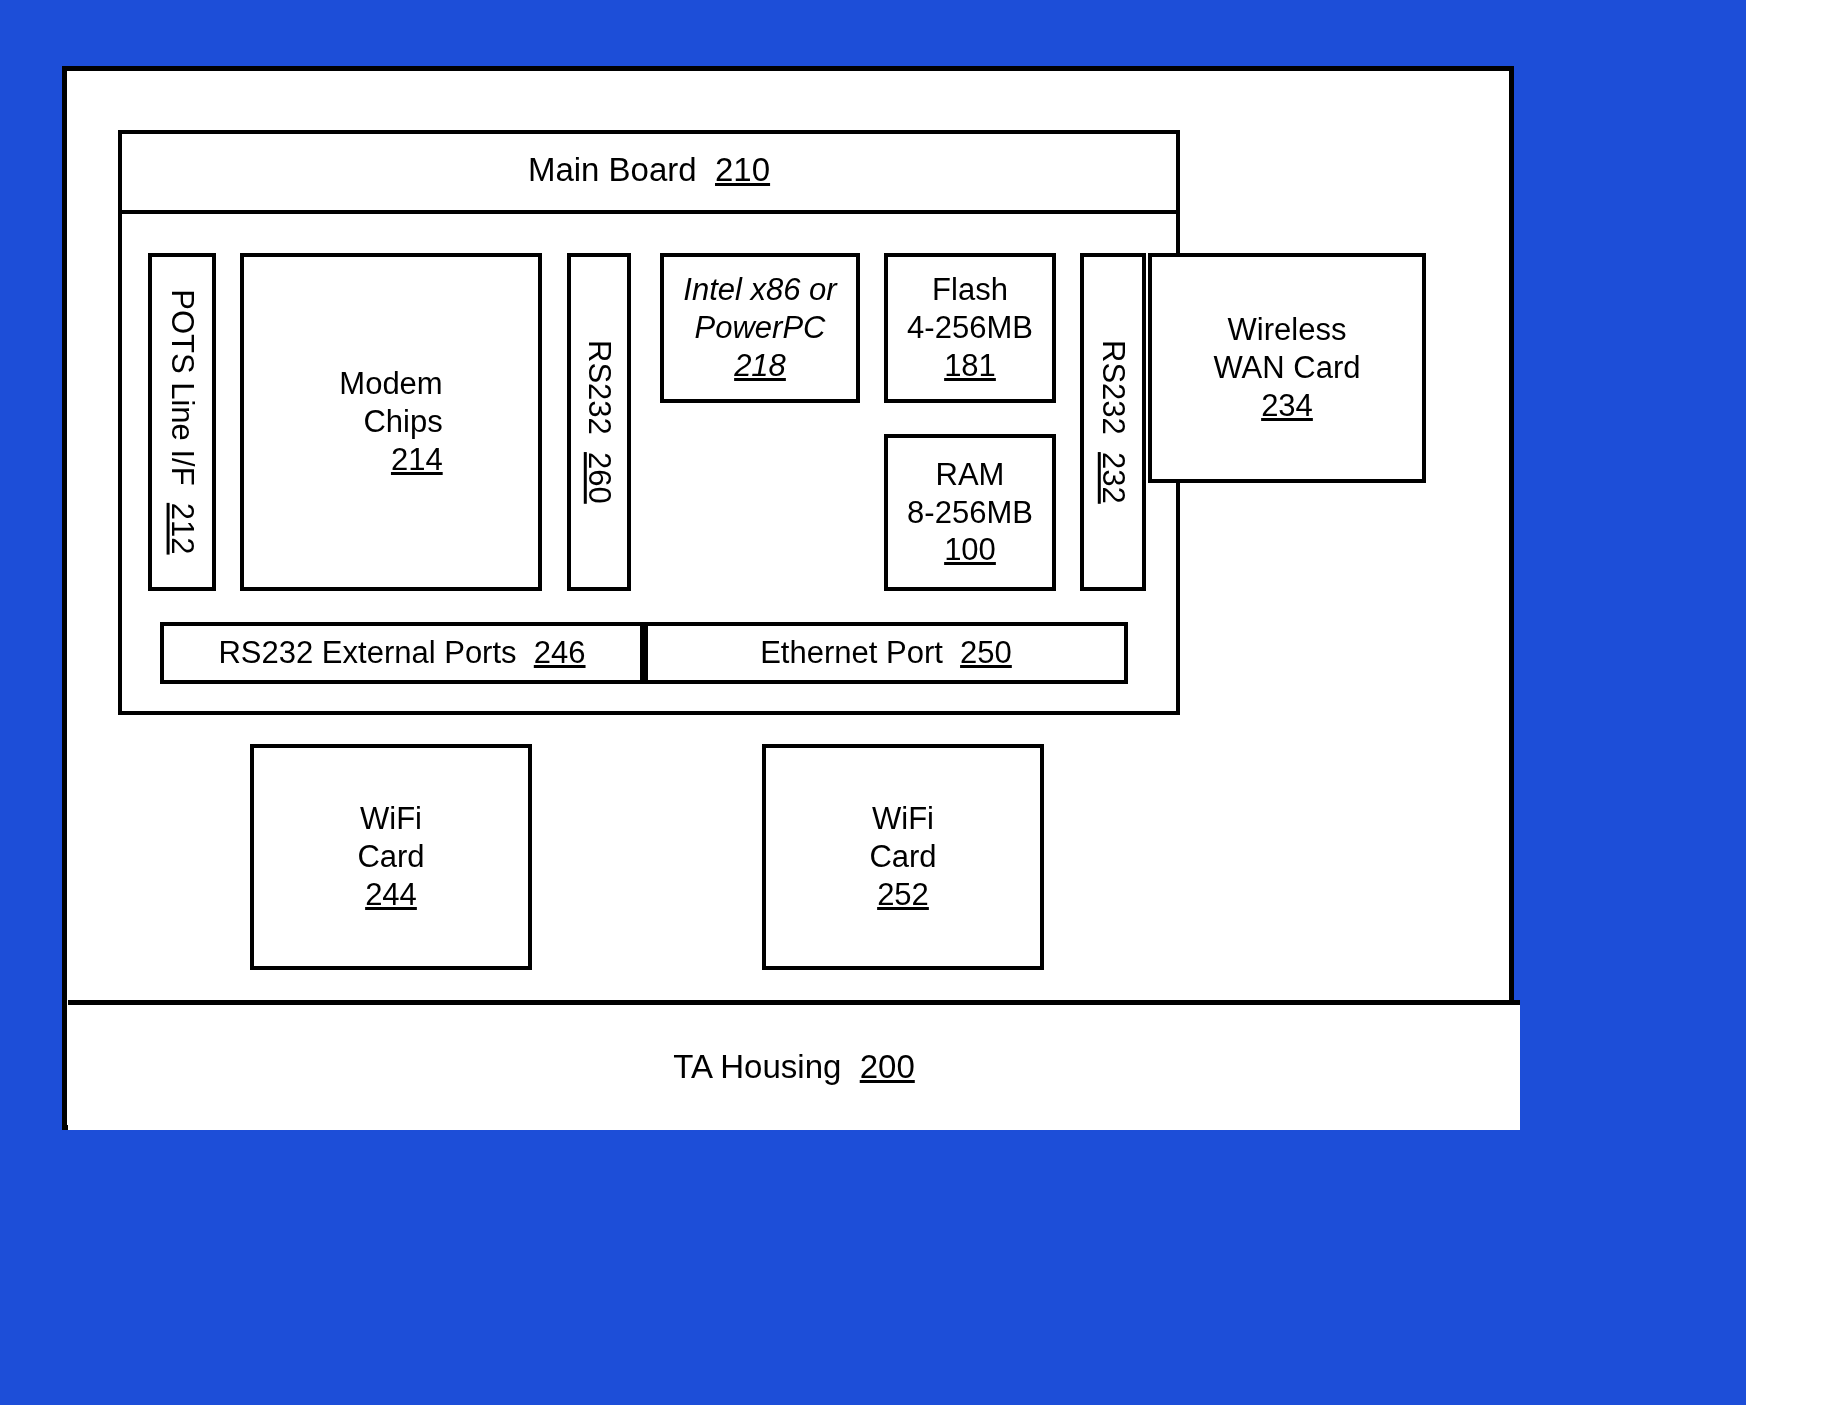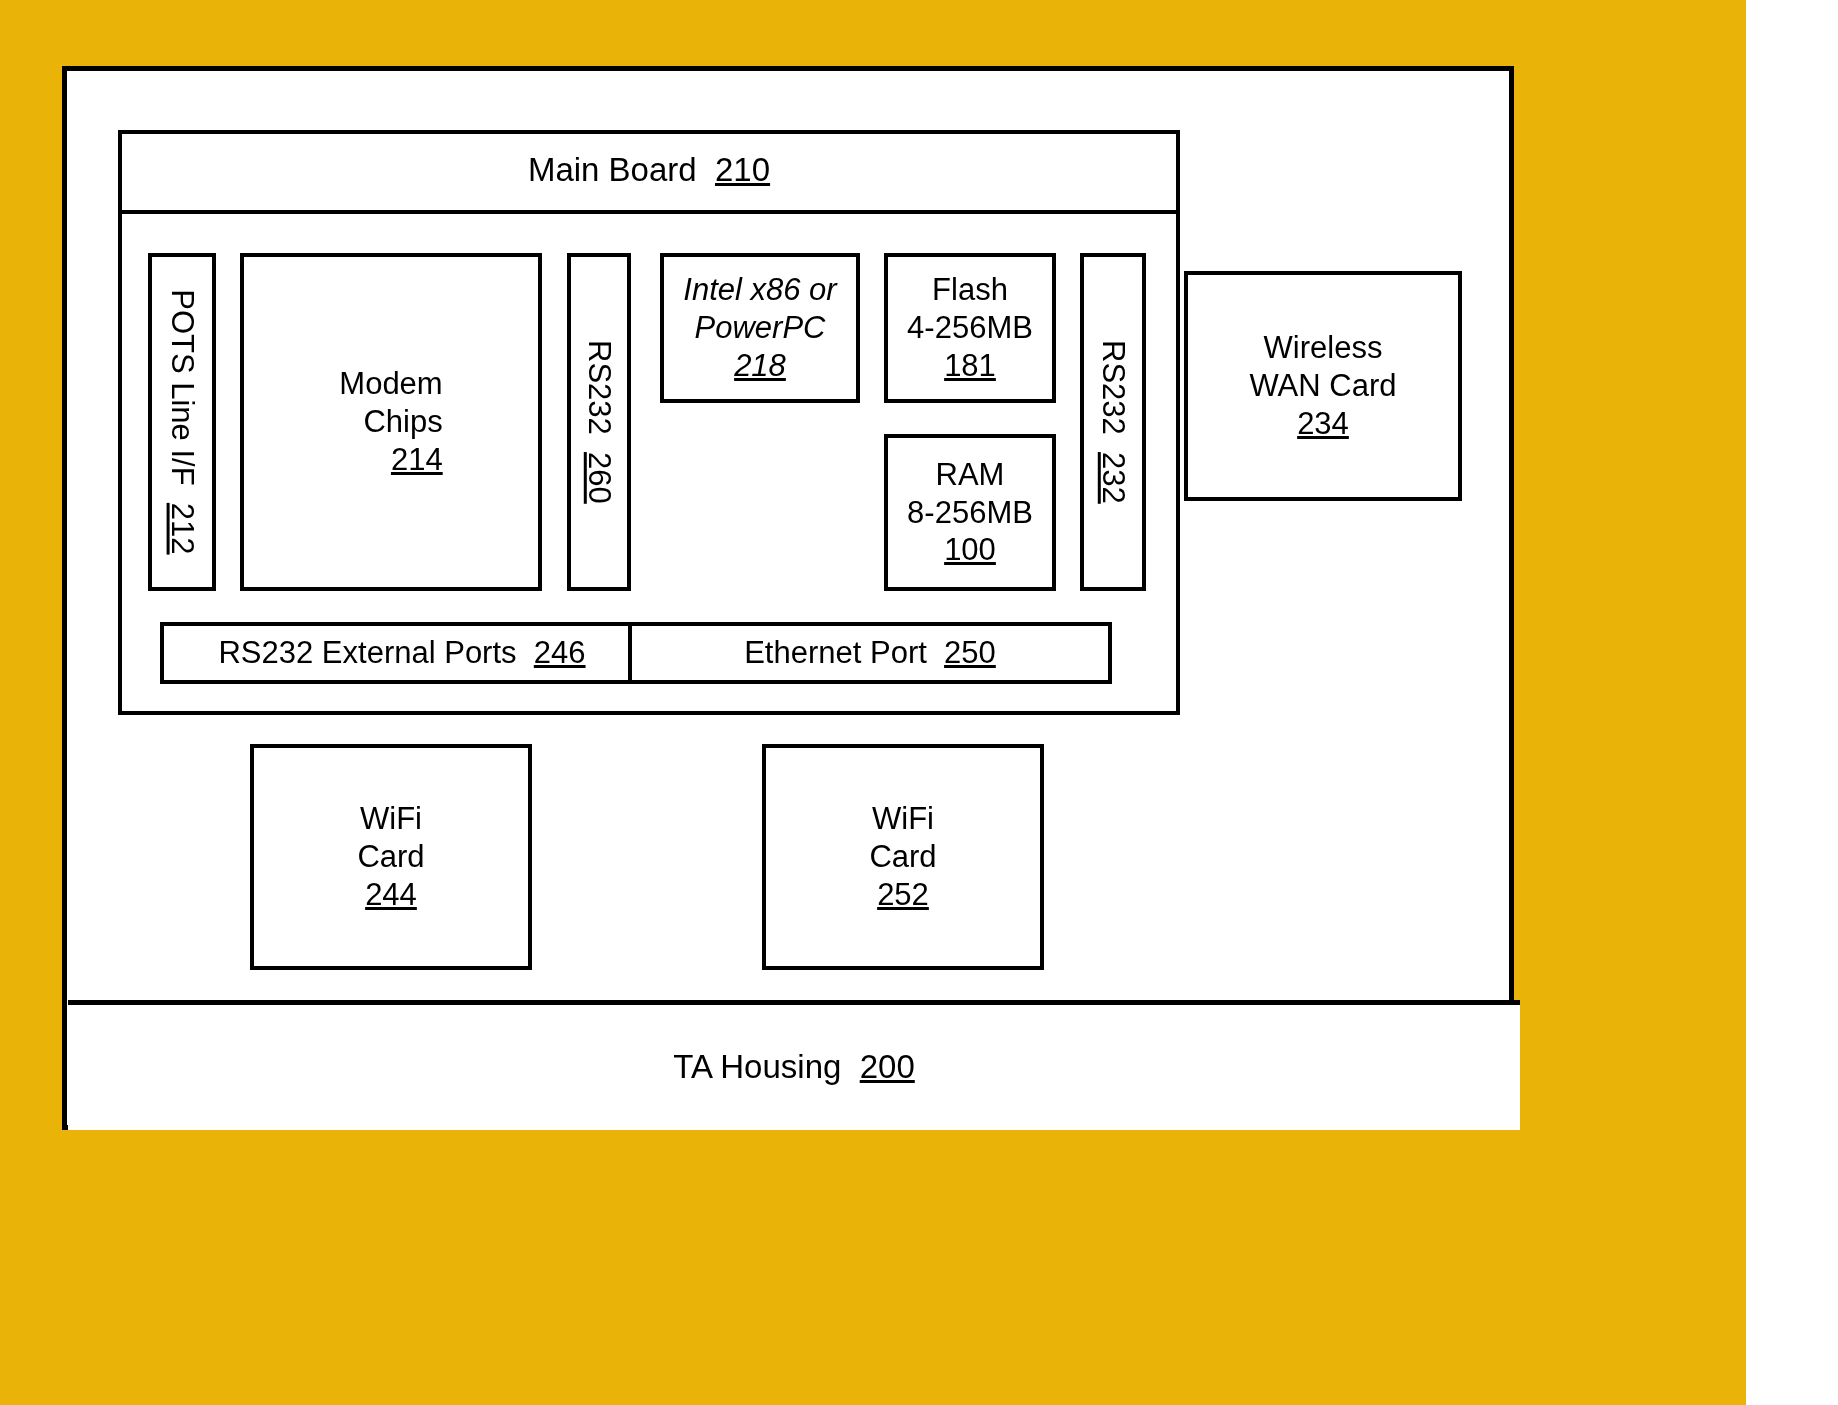--- a/index.html
+++ b/index.html
@@ -8,21 +8,21 @@
     background: #ffffff;
   }
   body {
     font-family: "Liberation Sans", sans-serif;
     color: #000000;
   }
   #page {
     position: relative;
     width: 1746px;
     height: 1405px;
-    background: #eab308;
+    background: #1d4ed8;
     overflow: hidden;
   }
   .box {
     position: absolute;
     box-sizing: border-box;
     border: 4px solid #000000;
     background: #ffffff;
     display: flex;
     align-items: center;
     justify-content: center;
@@ -150,35 +150,34 @@
   
   #rs232-ext-ports {
     left: 148px;
     top: 622px;
     width: 484px;
     height: 62px;
     font-size: 31px;
     margin-left: 12px;
   }
   #ethernet-port {
-    left: 628px;
+    left: 644px;
     top: 622px;
     width: 484px;
     height: 62px;
     font-size: 31px;
   }
 
   
   #wireless-wan {
-    left: 1184px;
+    left: 1148px;
     top: 253px;
     width: 278px;
     height: 230px;
     font-size: 31px;
-    margin-top: 18px;
   }
 
   
   #wifi-244 {
     left: 250px;
     top: 744px;
     width: 282px;
     height: 226px;
     font-size: 31px;
   }

